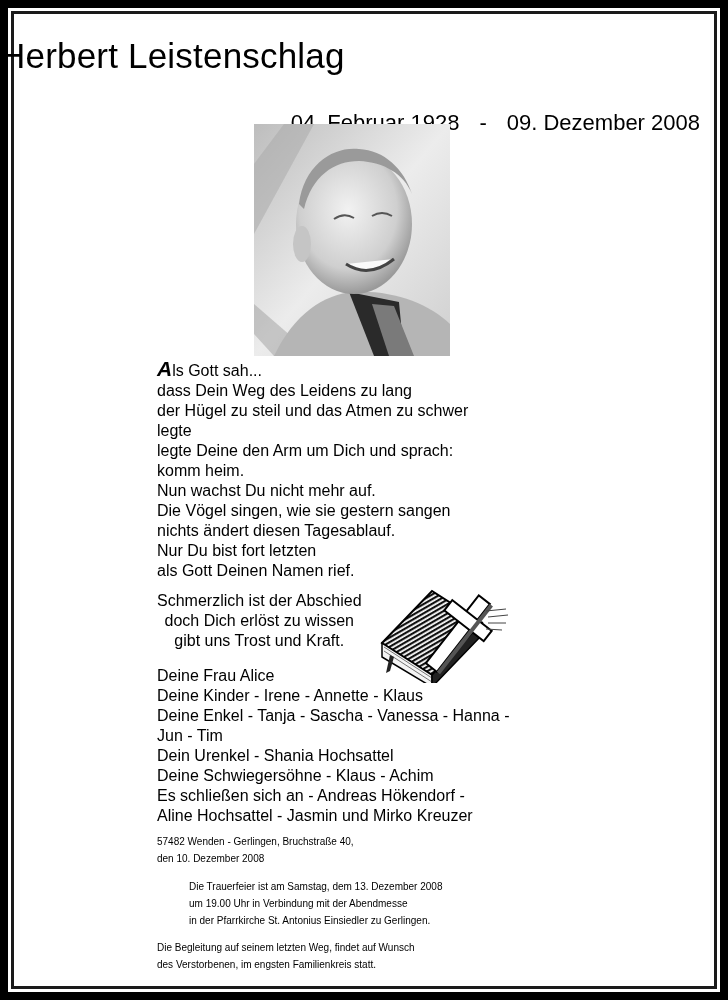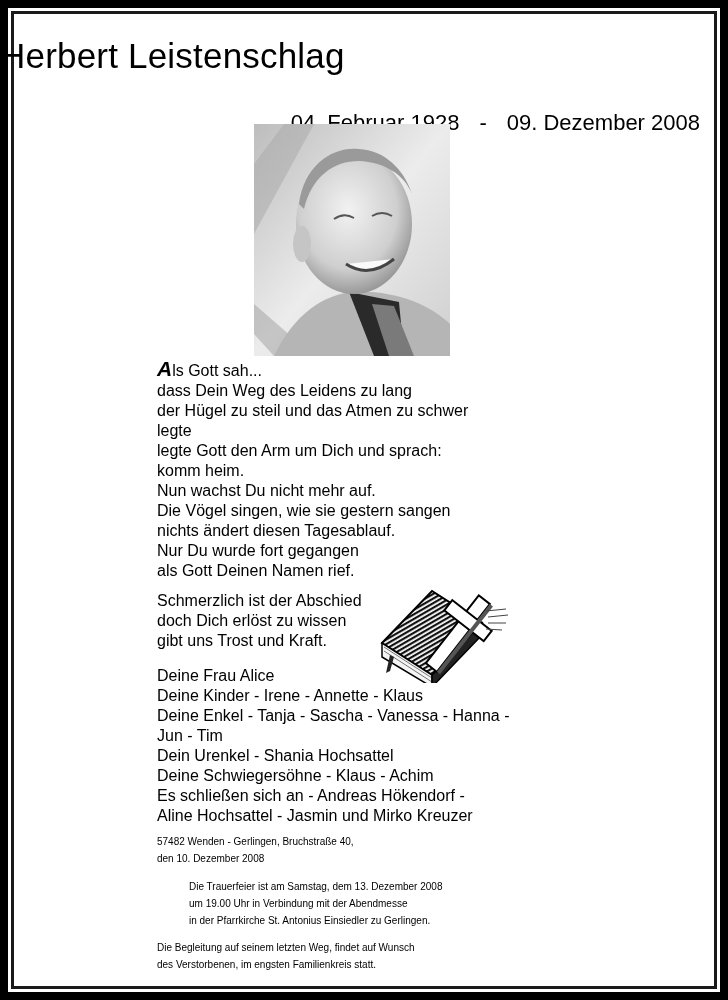--- a/index.html
+++ b/index.html
@@ -12,21 +12,21 @@
   .title { position: absolute; left: 0; width: 728px; top: 36px; text-align: left;
            font-size: 35px; line-height: 40px; letter-spacing: 0.2px; }
   .dates { position: absolute; left: 0; width: 700px; top: 86px; text-align: right;
            font-size: 22px; line-height: 26px; margin-top: 24px; }
   .dates .sep { display: inline-block; margin: 0 20px; }
   .photo { position: absolute; left: 254px; top: 124px; width: 196px; height: 232px;
            overflow: hidden; background: #d8d8d8; }
   .text { position: absolute; left: 157px; font-size: 16px; line-height: 20px; white-space: pre; }
   .poem { top: 359px; }
   .poem .initial { font-weight: bold; font-style: italic; font-size: 21px; }
-  .comfort { top: 591px; }
+  .comfort { top: 591px; text-align: center; }
   .family { top: 666px; }
   .small { font-size: 10px; line-height: 17px; }
   .address { top: 833px; }
   .ceremony { top: 878px; margin-left: 32px; }
   .note { top: 939px; }
   .bible { position: absolute; left: 370px; top: 583px; width: 140px; height: 100px; }
 </style>
 </head>
 <body>
 
@@ -65,26 +65,26 @@
     <path d="M80 95 Q90 88 100 94" stroke="#555" stroke-width="2" fill="none"></path>
     <path d="M118 92 Q128 86 138 92" stroke="#555" stroke-width="2" fill="none"></path>
     <path d="M92 140 Q115 155 140 135" stroke="#444" stroke-width="3" fill="#fafafa"></path>
   </svg>
 </div>
 
 <div class="text poem"><span class="initial">A</span><span>ls Gott sah...</span>
 <span>dass Dein Weg des Leidens zu lang</span>
 <span>der Hügel zu steil und das Atmen zu schwer</span>
 <span>legte</span>
-<span>legte Gott den Arm um Dich und sprach:</span>
+<span>legte Deine den Arm um Dich und sprach:</span>
 <span>komm heim.</span>
 <span>Nun wachst Du nicht mehr auf.</span>
 <span>Die Vögel singen, wie sie gestern sangen</span>
 <span>nichts ändert diesen Tagesablauf.</span>
-<span>Nur Du wurde fort gegangen</span>
+<span>Nur Du bist fort letzten</span>
 <span>als Gott Deinen Namen rief.</span></div>
 
 <div class="text comfort"><span>Schmerzlich ist der Abschied</span>
 <span>doch Dich erlöst zu wissen</span>
 <span>gibt uns Trost und Kraft.</span></div>
 
 <div class="bible">
   <svg width="140" height="100" viewBox="0 0 140 100">
     <defs>
       <pattern id="hatch" width="4" height="4" patternUnits="userSpaceOnUse" patternTransform="rotate(-30)">

